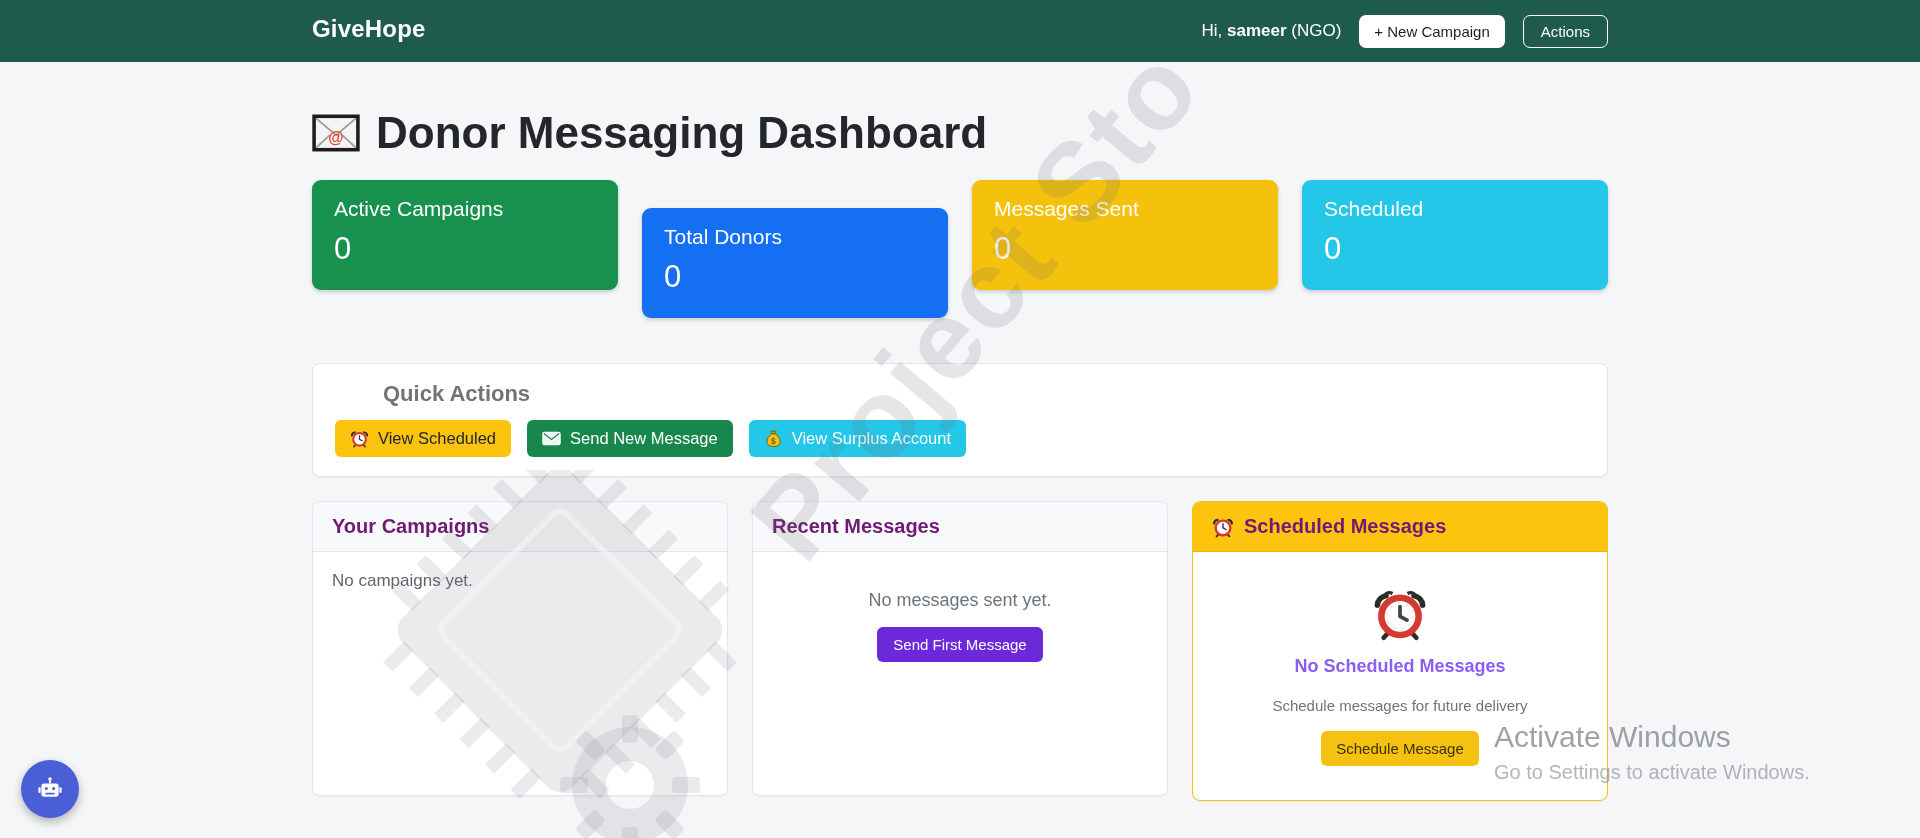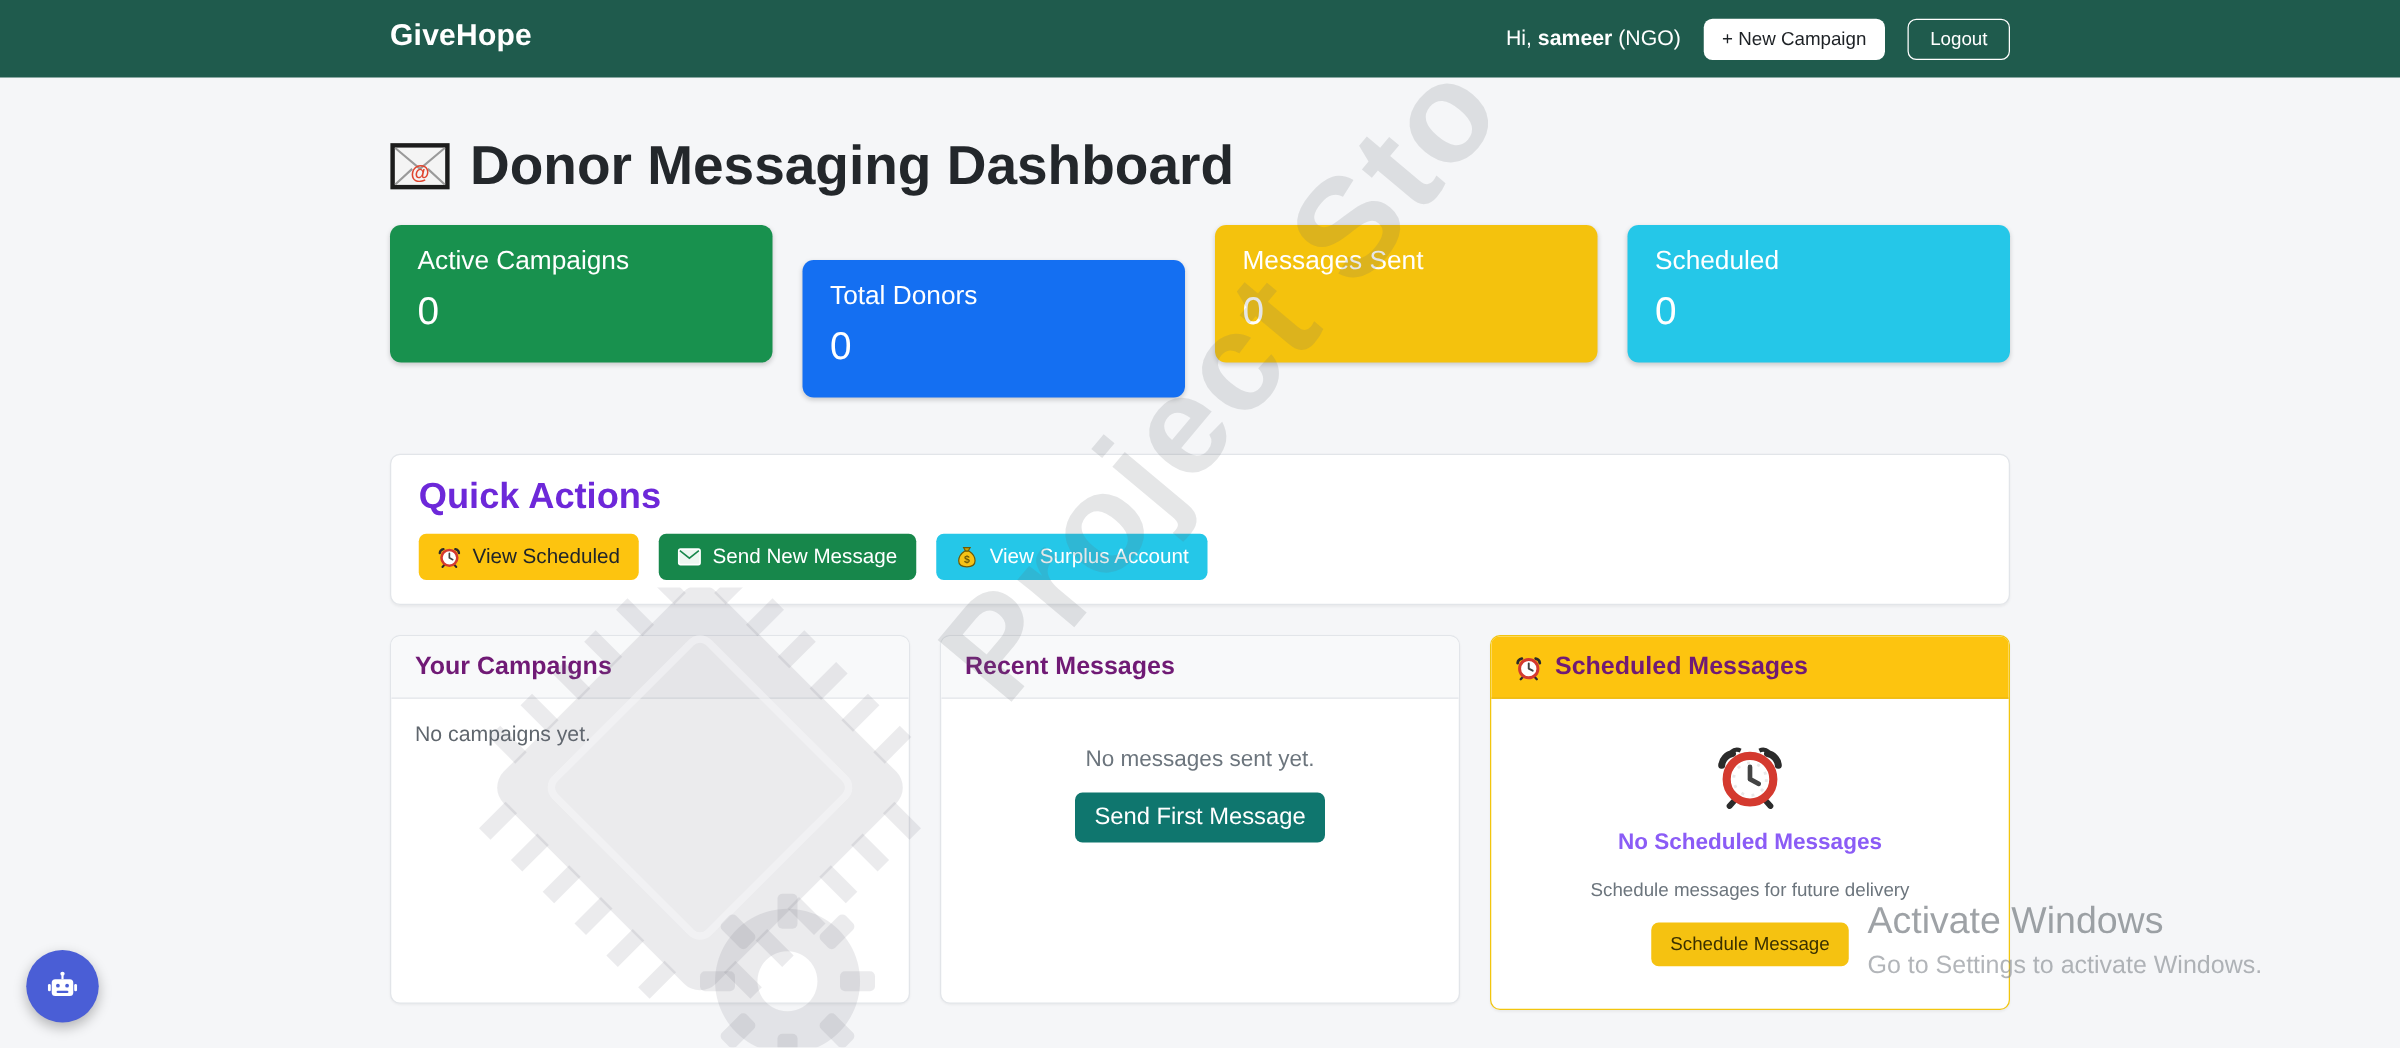--- a/index.html
+++ b/index.html
@@ -58,21 +58,21 @@
   .stat-yellow { background: #f4c20d; }
   .stat-cyan   { background: #25c7e8; }
 
   
   .quick-actions {
     margin-top: 45px;
     background: #fff; border: 1px solid #e2e5e9; border-radius: 8px;
     padding: 17px 22px 19px 22px;
     box-shadow: 0 1px 2px rgba(0,0,0,.05);
   }
-  .qa-title { font-size: 29px; font-weight: 600; color: #6d28d9; margin-bottom: 13px; }
+  .qa-title { font-size: 22px; font-weight: 600; color: #737373; margin-bottom: 13px; margin-left: 48px; }
   .qa-buttons { display: flex; gap: 16px; }
   .qa-btn {
     display: inline-flex; align-items: center; gap: 9px;
     border: none; border-radius: 6px; padding: 9px 15px;
     font-size: 16.5px; font-weight: 500; cursor: pointer; font-family: inherit;
   }
   .qa-green { background: #17874b; color: #fff; }
   .qa-yellow { background: #fdc40f; color: #212529; }
   .qa-cyan { background: #25c7e8; color: #fff; }
   .qa-icon { width: 19px; height: 19px; display: inline-block; }
@@ -91,22 +91,22 @@
   .panel-header {
     background: #f8f9fa; border-bottom: 1px solid #e2e5e9;
     padding: 13px 19px; font-size: 20px; font-weight: 600; color: #701a75;
   }
   .panel-body { padding: 19px; }
   .empty-muted { color: #5f666d; font-size: 17px; }
 
   .panel-messages .panel-body { text-align: center; padding-top: 38px; }
   .msg-empty { color: #6c757d; font-size: 18px; }
   .btn-send-first {
-    margin-top: 16px; background: #0f766e; color: #fff; border: none; border-radius: 6px;
-    padding: 9px 16px; font-size: 19px; font-weight: 500; cursor: pointer; font-family: inherit;
+    margin-top: 16px; background: #6d28d9; color: #fff; border: none; border-radius: 6px;
+    padding: 9px 16px; font-size: 15px; font-weight: 500; cursor: pointer; font-family: inherit;
   }
 
   .panel-scheduled { border: 1.5px solid #f2c50e; min-height: 300px; }
   .panel-scheduled .panel-header {
     background: #fdc40f; border-bottom: 1px solid #eab70c;
     display: flex; align-items: center; gap: 10px;
   }
   .panel-scheduled .panel-body { text-align: center; padding-top: 34px; }
   .sched-icon-big { width: 56px; height: 56px; margin: 0 auto 14px auto; display: block; }
   .sched-empty-title { font-size: 18px; font-weight: 700; color: #8b5cf6; margin-bottom: 20px; text-align: center; }
@@ -147,21 +147,21 @@
 </style>
 </head>
 <body>
 
 <header class="navbar">
   <div class="container">
     <div class="brand">GiveHope</div>
     <div class="nav-right">
       <span class="greeting"><span>Hi, </span><span class="uname">sameer</span><span> (NGO)</span></span>
       <button class="btn-new-campaign">+ New Campaign</button>
-      <button class="btn-logout">Logout</button>
+      <button class="btn-logout">Actions</button>
     </div>
   </div>
 </header>
 
 <main class="main container">
 
   <h1 class="page-title">
     <svg class="title-icon" viewBox="0 0 46 36">
       <rect x="2" y="2" width="42" height="32" fill="#f4f4f4" stroke="#1c1c1c" stroke-width="3.4"></rect>
       <path d="M4 4 L23 20 L42 4" fill="none" stroke="#9a9a9a" stroke-width="1.6"></path>

